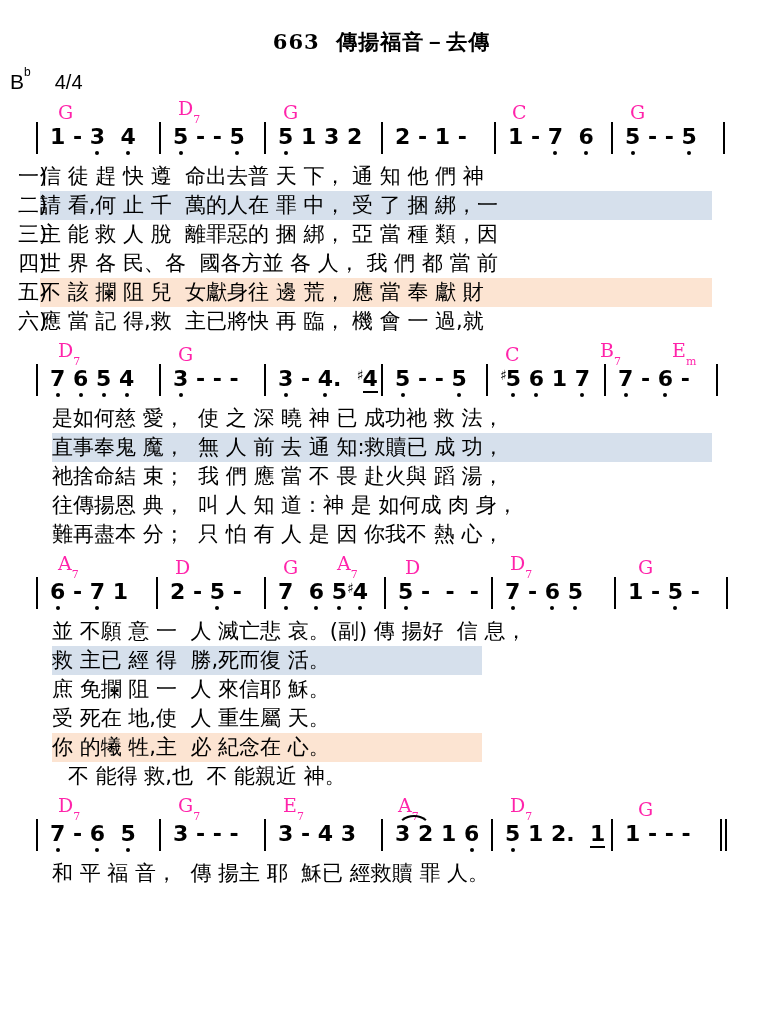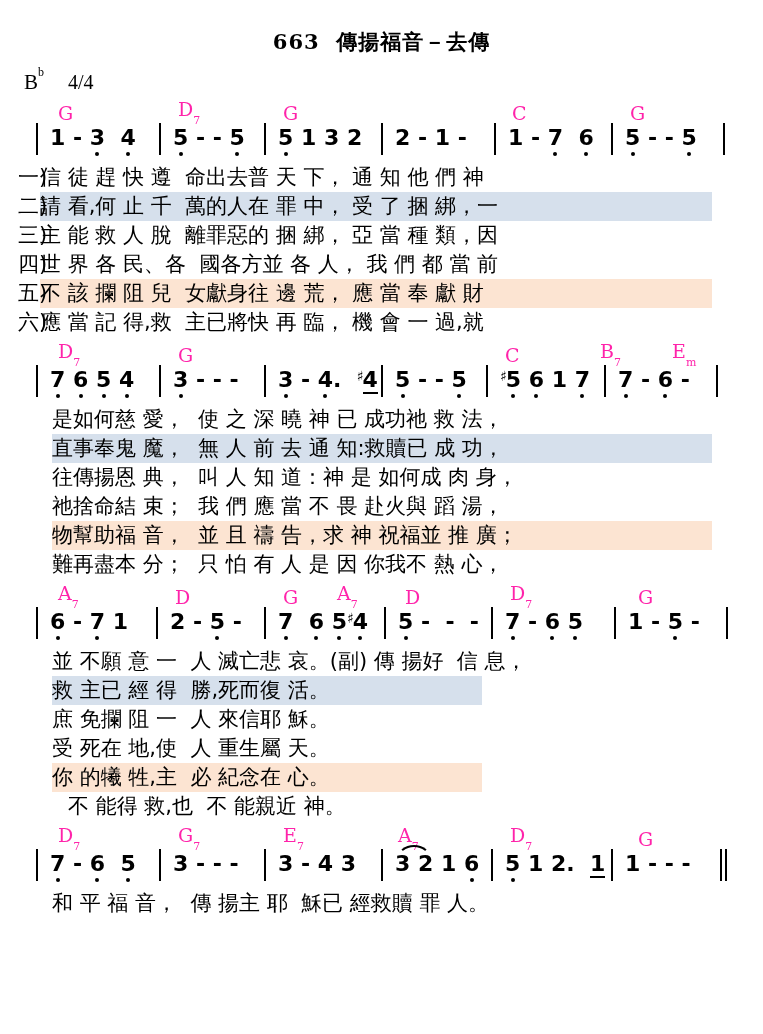--- a/index.html
+++ b/index.html
@@ -17,22 +17,22 @@
     text-align:center;
     font-family:"DejaVu Serif","Liberation Serif",serif;
     font-weight:bold;
     font-size:21px;
     letter-spacing:1px;
     padding-top:28px;
     white-space:pre;
   }
   .keyrow{
     margin-top:14px;
-    padding-left:24px;
-    font-family:Liberation Serif, serif;
+    padding-left:10px;
+    font-family:Liberation Sans, sans-serif;
     font-size:21px;
     display:flex;
     align-items:center;
   }
   .keyname{position:relative;}
   .keyname sup{font-size:12px;position:relative;top:-5px;}
   .meter{margin-left:24px;font-size:20px;}
 
   
   .system{position:relative;margin-top:4px;}
@@ -162,23 +162,22 @@
           <span class="note" style="left: 395px;"><span class="oct">5</span>&nbsp;-&nbsp;-&nbsp;<span class="oct">5</span></span>
           <span class="bar" style="left: 486px;"></span>
           <span class="note" style="left: 500px;"><span class="sh">♯</span><span class="oct">5</span>&nbsp;<span class="oct">6</span>&nbsp;1&nbsp;<span class="oct">7</span></span>
           <span class="bar" style="left: 604px;"></span>
           <span class="note" style="left: 618px;"><span class="oct">7</span>&nbsp;-&nbsp;<span class="oct">6</span>&nbsp;-</span>
           <span class="bar" style="left: 716px;"></span>
         </div>
         <div class="lyrics">
           <div class="lyricrow"><span class="txt" style="left: 52px;">是如何慈 愛，  使 之 深 曉 神 已 成功祂 救 法，</span></div>
           <div class="lyricrow"><span class="hl" style="background: rgb(214, 224, 236); left: 52px; width: 660px;"></span><span class="txt" style="left: 52px;">直事奉鬼 魔，  無 人 前 去 通 知:救贖已 成 功，</span></div>
+          <div class="lyricrow"><span class="txt" style="left: 52px;">祂捨命結 束；  我 們 應 當 不 畏 赴火與 蹈 湯，</span></div>
           <div class="lyricrow"><span class="txt" style="left: 52px;">往傳揚恩 典，  叫 人 知 道：神 是 如何成 肉 身，</span></div>
-          <div class="lyricrow"><span class="txt" style="left: 52px;">祂捨命結 束；  我 們 應 當 不 畏 赴火與 蹈 湯，</span></div>
-          <div class="lyricrow"><span class="hl" style="background: rgb(252, 228, 210); left: 52px; width: 660px;"></span><span class="txt" style="left: 52px;">物幫助福 音，  並 且 禱 告，求 神 祝福並 推 廣；</span></div>
           <div class="lyricrow"><span class="txt" style="left: 52px;">難再盡本 分；  只 怕 有 人 是 因 你我不 熱 心，</span></div>
         </div>
       </div>
       <div class="system">
         <div class="chordline">
           <span class="chord" style="left: 58px;">A<sub>7</sub></span>
           <span class="chord" style="left: 175px;">D</span>
           <span class="chord" style="left: 283px;">G</span>
           <span class="chord" style="left: 337px;">A<sub>7</sub></span>
           <span class="chord" style="left: 405px;">D</span>

